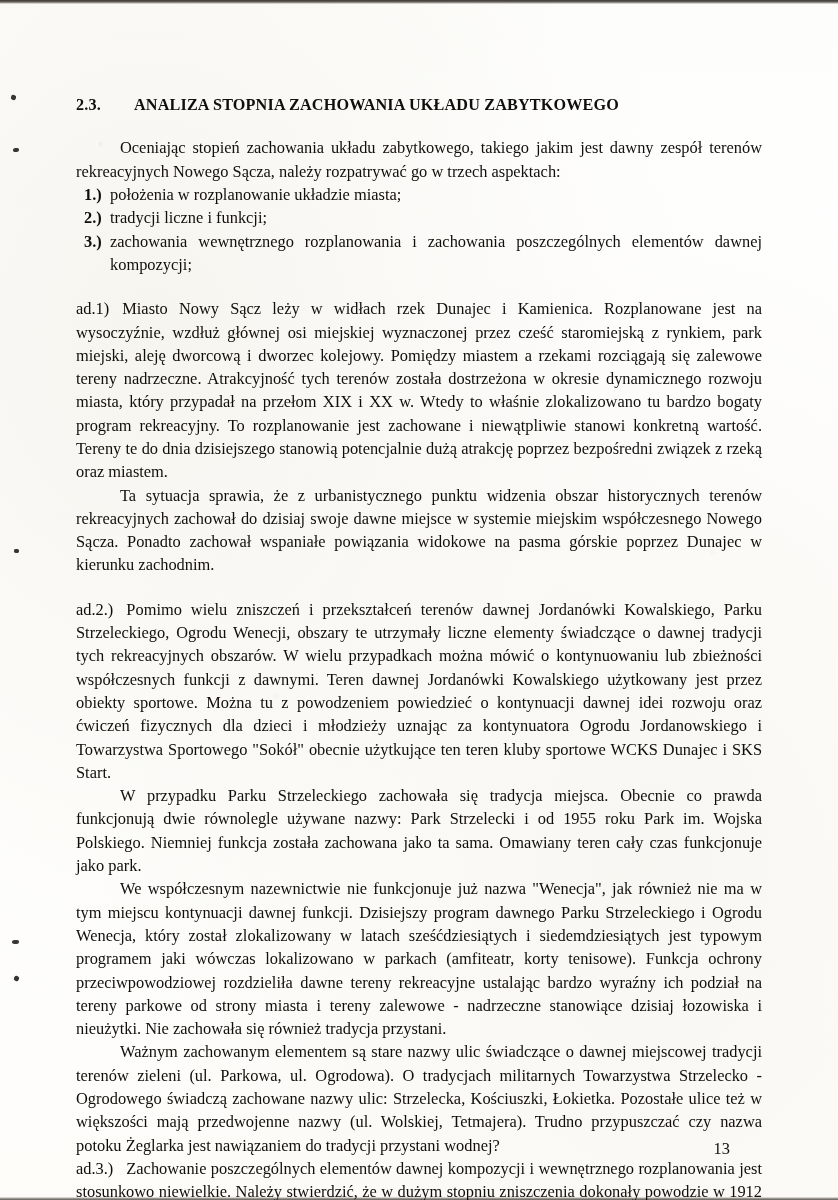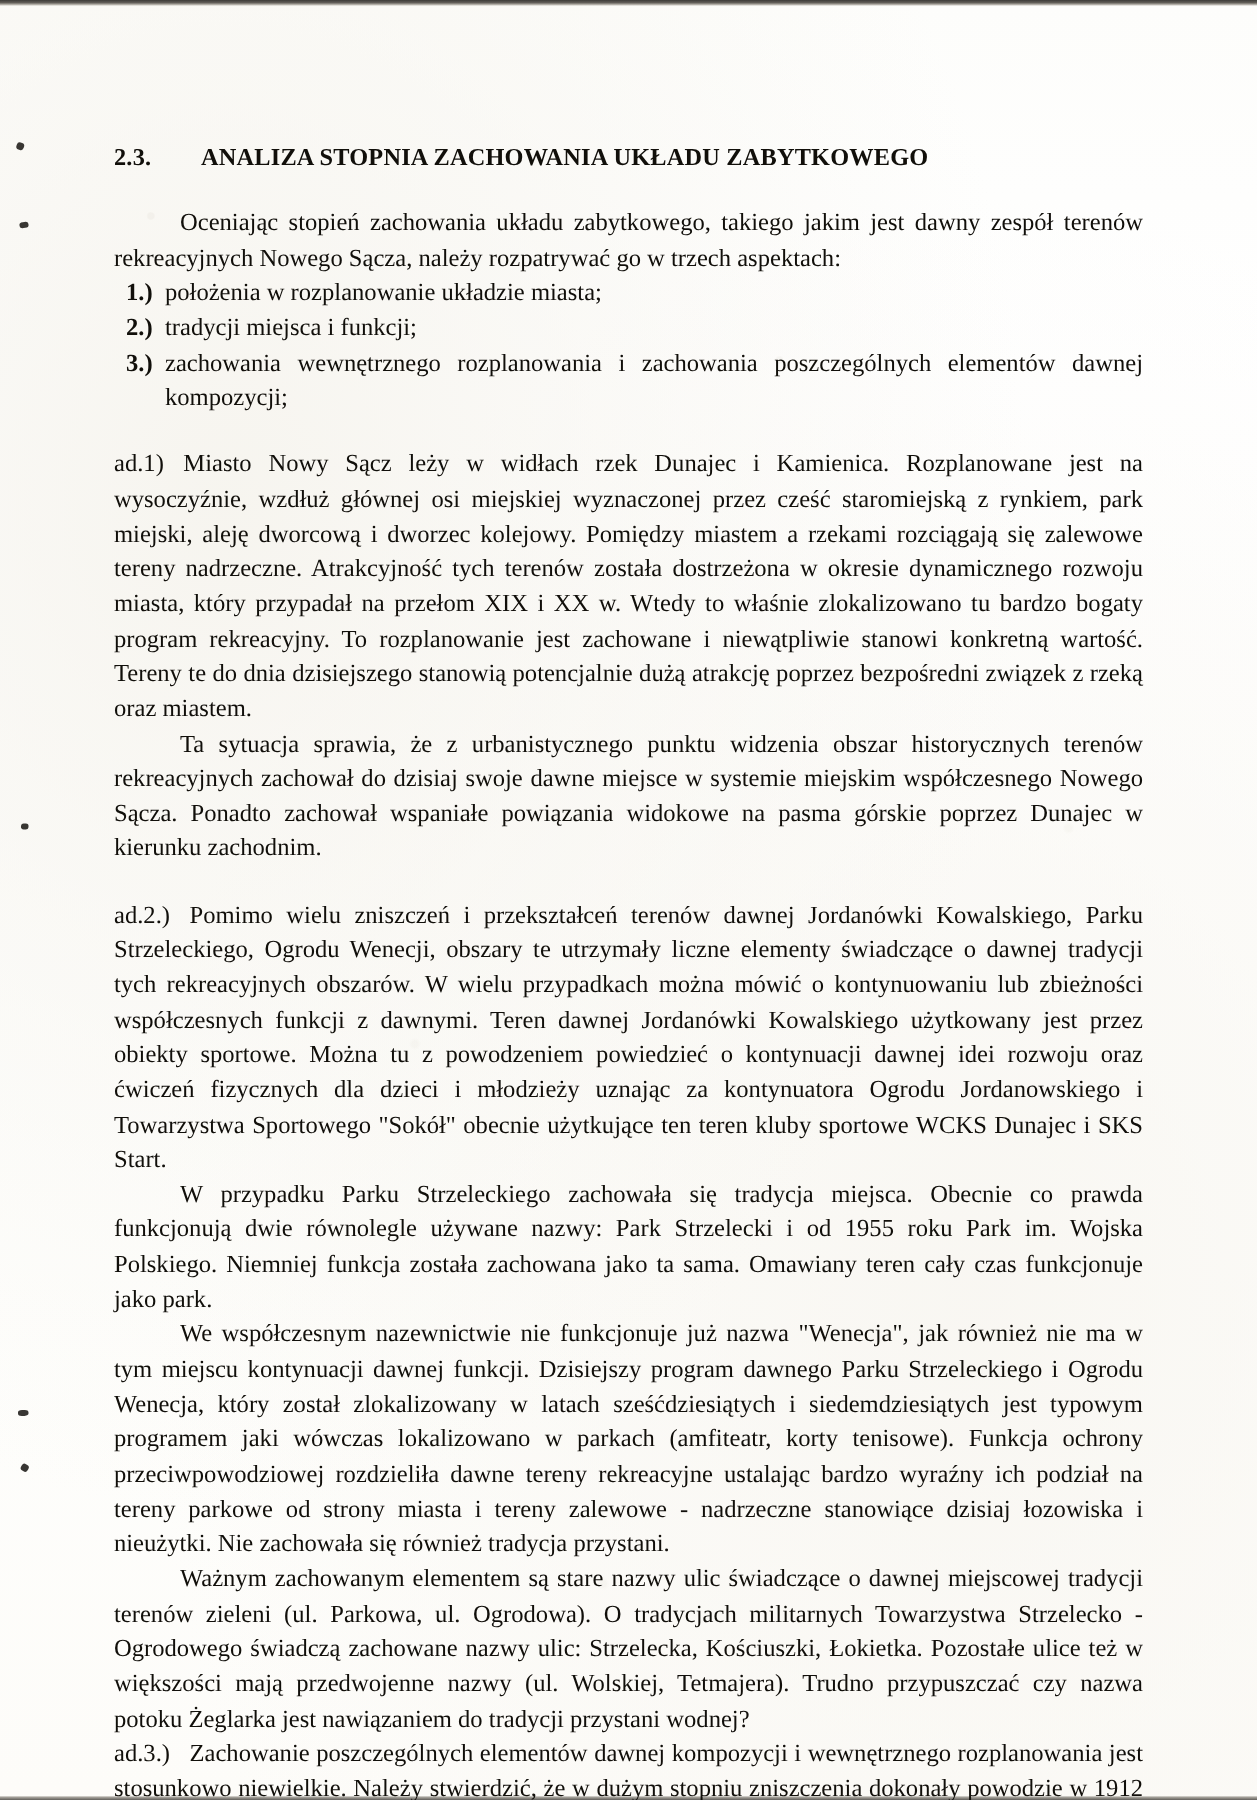--- a/index.html
+++ b/index.html
@@ -163,21 +163,21 @@
 
   <p class="body-par indent-first gap-before">Oceniając stopień zachowania układu zabytkowego, takiego jakim jest dawny zespół terenów rekreacyjnych Nowego Sącza, należy rozpatrywać go w trzech aspektach:</p>
 
   <ol class="aspect-list">
     <li>
       <span class="li-num">1.)</span>
       <span>położenia w rozplanowanie układzie miasta;</span>
     </li>
     <li>
       <span class="li-num">2.)</span>
-      <span>tradycji miejsca i funkcji;</span>
+      <span>tradycji liczne i funkcji;</span>
     </li>
     <li>
       <span class="li-num">3.)</span>
       <span>zachowania wewnętrznego rozplanowania i zachowania poszczególnych elementów dawnej kompozycji;</span>
     </li>
   </ol>
 
   <p class="body-par gap-before">
     <span class="lead-label">ad.1)</span><span class="lead-gap"></span><span>Miasto Nowy Sącz leży w widłach rzek Dunajec i Kamienica. Rozplanowane jest na wysoczyźnie, wzdłuż głównej osi miejskiej wyznaczonej przez cześć staromiejską z rynkiem, park miejski, aleję dworcową i dworzec kolejowy. Pomiędzy miastem a rzekami rozciągają się zalewowe tereny nadrzeczne. Atrakcyjność tych terenów została dostrzeżona w okresie dynamicznego rozwoju miasta, który przypadał na przełom XIX i XX w. Wtedy to właśnie zlokalizowano tu bardzo bogaty program rekreacyjny. To rozplanowanie jest zachowane i niewątpliwie stanowi konkretną wartość. Tereny te do dnia dzisiejszego stanowią potencjalnie dużą atrakcję poprzez bezpośredni związek z rzeką oraz miastem.</span>
   </p>
@@ -191,14 +191,15 @@
   <p class="body-par indent-first">W przypadku Parku Strzeleckiego zachowała się tradycja miejsca. Obecnie co prawda funkcjonują dwie równolegle używane nazwy: Park Strzelecki i od 1955 roku Park im. Wojska Polskiego. Niemniej funkcja została zachowana jako ta sama. Omawiany teren cały czas funkcjonuje jako park.</p>
 
   <p class="body-par indent-first">We współczesnym nazewnictwie nie funkcjonuje już nazwa "Wenecja", jak również nie ma w tym miejscu kontynuacji dawnej funkcji. Dzisiejszy program dawnego Parku Strzeleckiego i Ogrodu Wenecja, który został zlokalizowany w latach sześćdziesiątych i siedemdziesiątych jest typowym programem jaki wówczas lokalizowano w parkach (amfiteatr, korty tenisowe). Funkcja ochrony przeciwpowodziowej rozdzieliła dawne tereny rekreacyjne ustalając bardzo wyraźny ich podział na tereny parkowe od strony miasta i tereny zalewowe - nadrzeczne stanowiące dzisiaj łozowiska i nieużytki. Nie zachowała się również tradycja przystani.</p>
 
   <p class="body-par indent-first">Ważnym zachowanym elementem są stare nazwy ulic świadczące o dawnej miejscowej tradycji terenów zieleni (ul. Parkowa, ul. Ogrodowa). O tradycjach militarnych Towarzystwa Strzelecko - Ogrodowego świadczą zachowane nazwy ulic: Strzelecka, Kościuszki, Łokietka. Pozostałe ulice też w większości mają przedwojenne nazwy (ul. Wolskiej, Tetmajera). Trudno przypuszczać czy nazwa potoku Żeglarka jest nawiązaniem do tradycji przystani wodnej?</p>
 
   <p class="body-par">
     <span class="lead-label">ad.3.)</span><span class="lead-gap"></span><span>Zachowanie poszczególnych elementów dawnej kompozycji i wewnętrznego rozplanowania jest stosunkowo niewielkie. Należy stwierdzić, że w dużym stopniu zniszczenia dokonały powodzie w 1912 i 1934 roku, których nie zatrzymały wykonane podczas zakładania ogrodów prowizoryczne umocnienia . Wybudowany w latach sześćdziesiątych tego</span>
   </p>
 
+  <div class="page-number">13</div>
 
 </div>
 
 </body></html>

